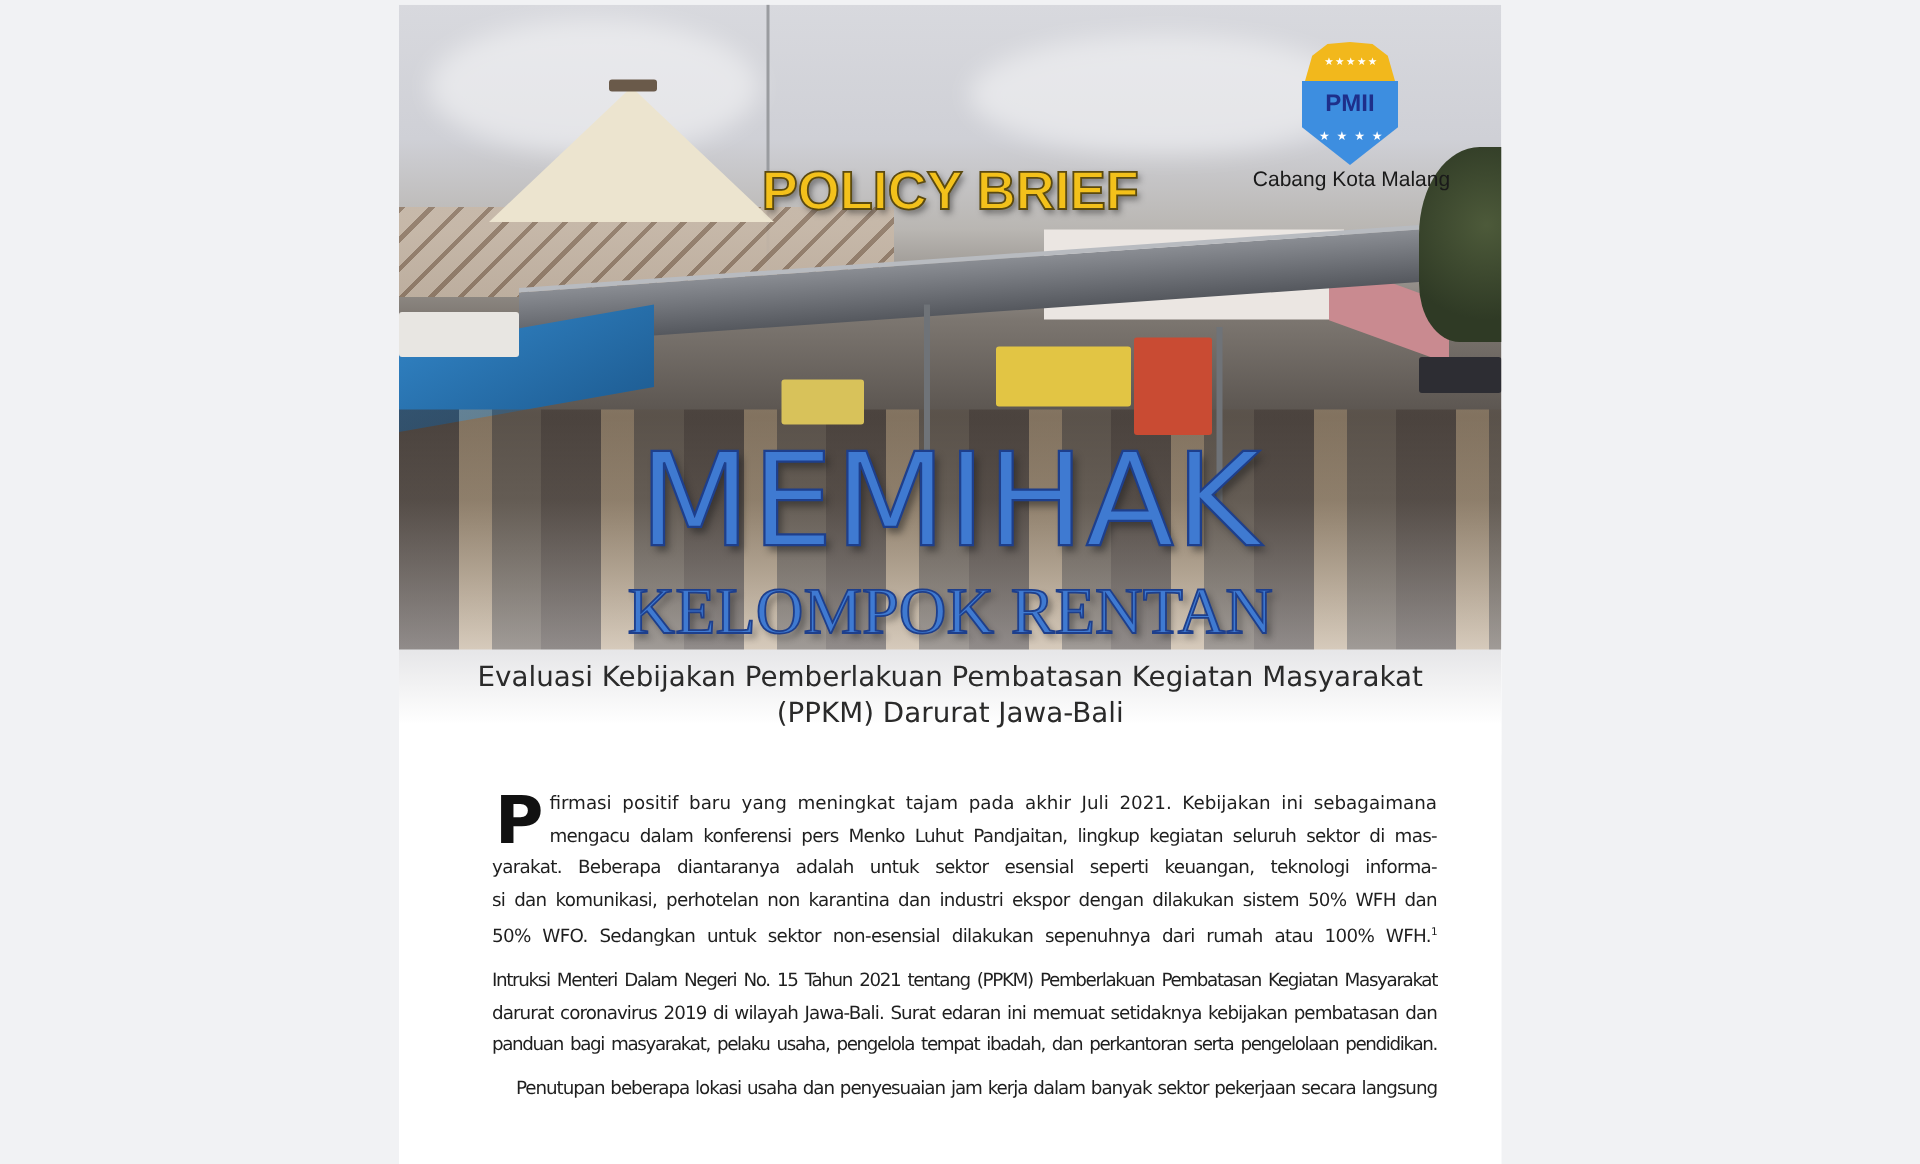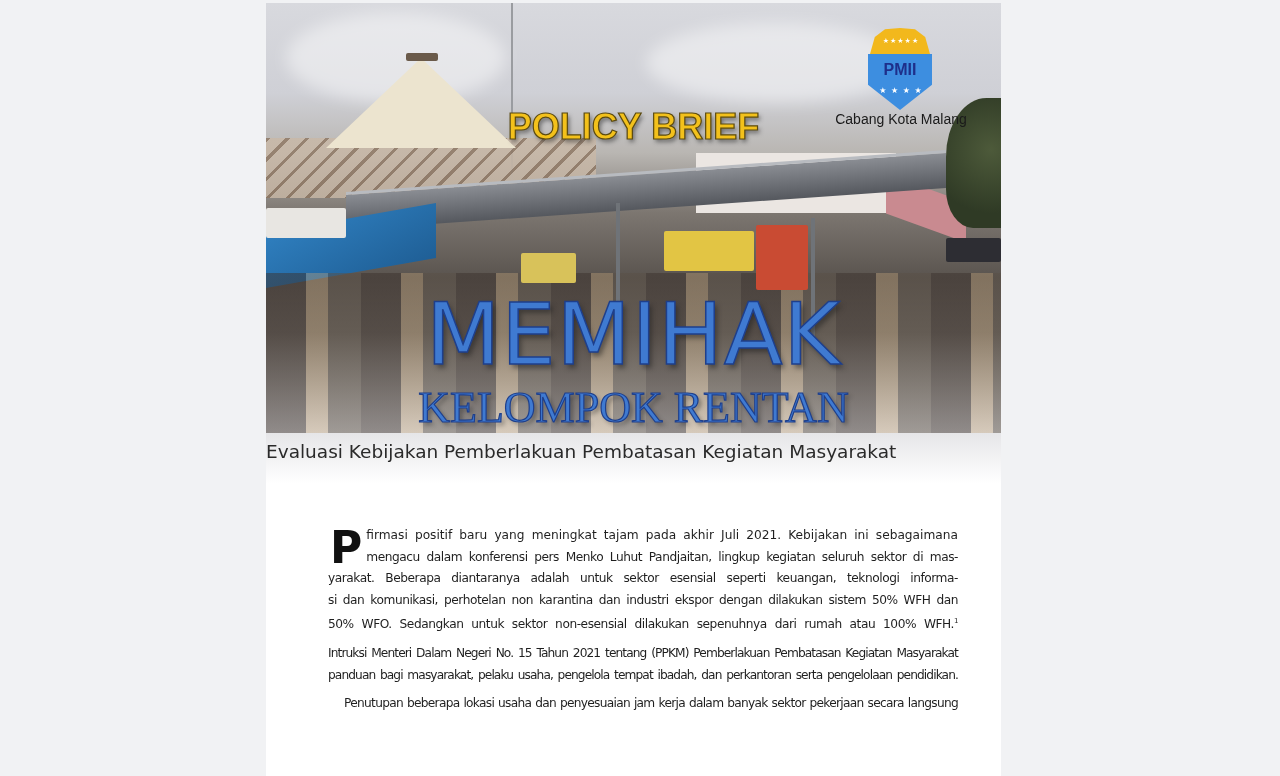--- a/index.html
+++ b/index.html
@@ -61,21 +61,21 @@
     color: #3f7ad1; -webkit-text-stroke: 1.5px #1e3f8c;
     text-shadow: 3px 4px 5px rgba(30,30,30,.5);
   }
   .sub-title {
     position: absolute; left: 0; top: 380px; width: 735px; text-align: center;
     font-family: Liberation Serif, serif; font-size: 44px; line-height: 50px; letter-spacing: 0px;
     color: #3f7ad1; -webkit-text-stroke: 1.2px #1e3f8c;
     text-shadow: 3px 3px 4px rgba(30,30,30,.45);
   }
   .subtitle-text {
-    position: absolute; left: 0; top: 437px; width: 735px; text-align: left;
+    position: absolute; left: 0; top: 437px; width: 735px; text-align: center;
     font-family: "DejaVu Sans", sans-serif; font-size: 18.5px; line-height: 24px; color: #2a2a2a;
   }
 
   .body-text {
     position: absolute; left: 62px; top: 522px; width: 630px;
     font-family: "DejaVu Sans", sans-serif; font-size: 12.2px; line-height: 21.6px; color: #1f1f1f;
     text-align: justify;
   }
   .para { margin-bottom: 7px; }
   .line { display: block; text-align: justify; text-align-last: justify; white-space: nowrap; }
@@ -121,33 +121,35 @@
     <div class="logo-text">PMII</div>
     <div class="logo-stars-bot">★ ★ ★ ★</div>
   </div>
   <div class="logo-caption">Cabang Kota Malang</div>
 
   <div class="policy-brief">POLICY BRIEF</div>
   <div class="main-title">MEMIHAK</div>
   <div class="sub-title">KELOMPOK RENTAN</div>
   <div class="subtitle-text">
     <div>Evaluasi Kebijakan Pemberlakuan Pembatasan Kegiatan Masyarakat</div>
+    <div>(PPKM) Darurat Jawa-Bali</div>
   </div>
 
   <div class="body-text">
     <div class="para">
       <span class="dropcap">P</span>
       <span class="line">firmasi positif baru yang meningkat tajam pada akhir Juli 2021. Kebijakan ini sebagaimana</span>
       <span class="line tight">mengacu dalam konferensi pers Menko Luhut Pandjaitan, lingkup kegiatan seluruh sektor di mas-</span>
       <span class="line tight">yarakat. Beberapa diantaranya adalah untuk sektor esensial seperti keuangan, teknologi informa-</span>
       <span class="line tight">si dan komunikasi, perhotelan non karantina dan industri ekspor dengan dilakukan sistem 50% WFH dan</span>
       <span class="line tight"><span>50% WFO. Sedangkan untuk sektor non-esensial dilakukan sepenuhnya dari rumah atau 100% WFH.</span><span class="sup">1</span></span>
     </div>
     <div class="para">
       <span class="line tight" style="letter-spacing:-0.9px;word-spacing:-2px;">Intruksi Menteri Dalam Negeri No. 15 Tahun 2021 tentang (PPKM) Pemberlakuan Pembatasan Kegiatan Masyarakat</span>
+      <span class="line tight" style="letter-spacing:-0.6px;">darurat  coronavirus 2019 di wilayah Jawa-Bali.  Surat edaran ini memuat setidaknya kebijakan pembatasan dan</span>
       <span class="line tight" style="letter-spacing:-0.9px;word-spacing:-2px;">panduan bagi masyarakat, pelaku usaha, pengelola tempat ibadah, dan perkantoran serta pengelolaan pendidikan.</span>
     </div>
     <div class="para">
       <span class="line tight p2-first" style="letter-spacing:-0.7px;word-spacing:-1px;">Penutupan beberapa lokasi usaha dan penyesuaian jam kerja dalam banyak sektor pekerjaan secara langsung</span>
     </div>
   </div>
 
 </div>
 
 </body></html>

